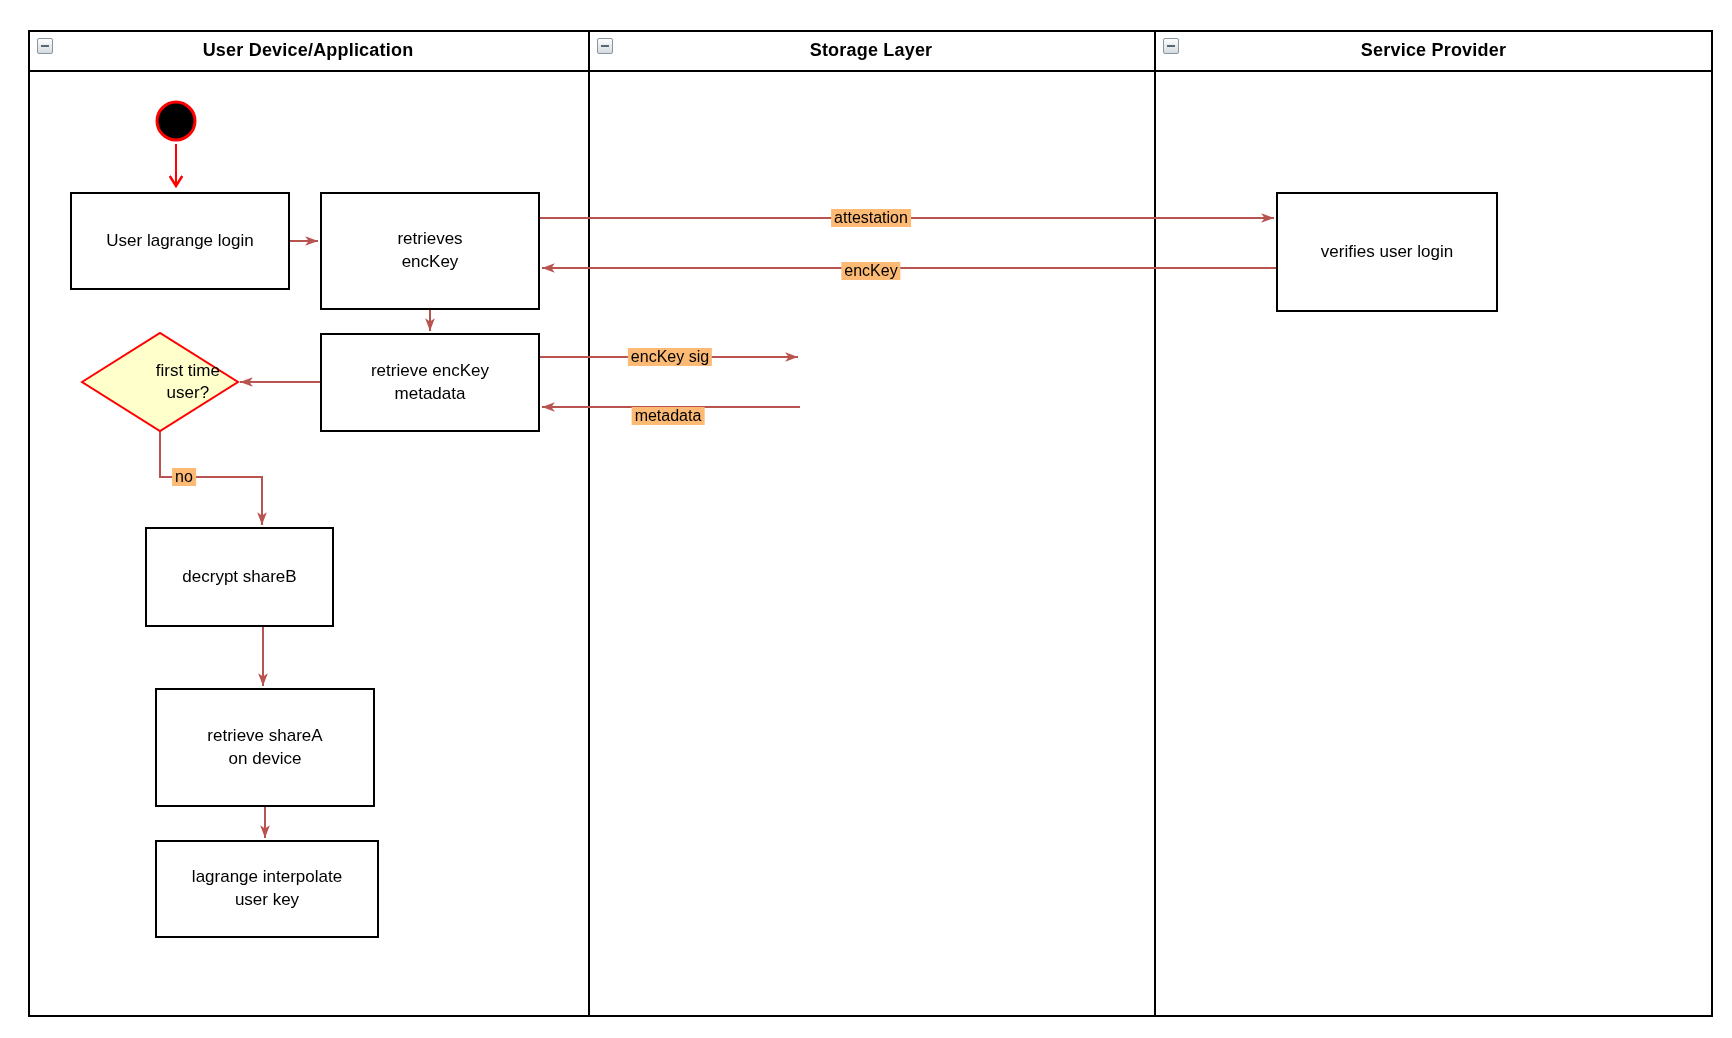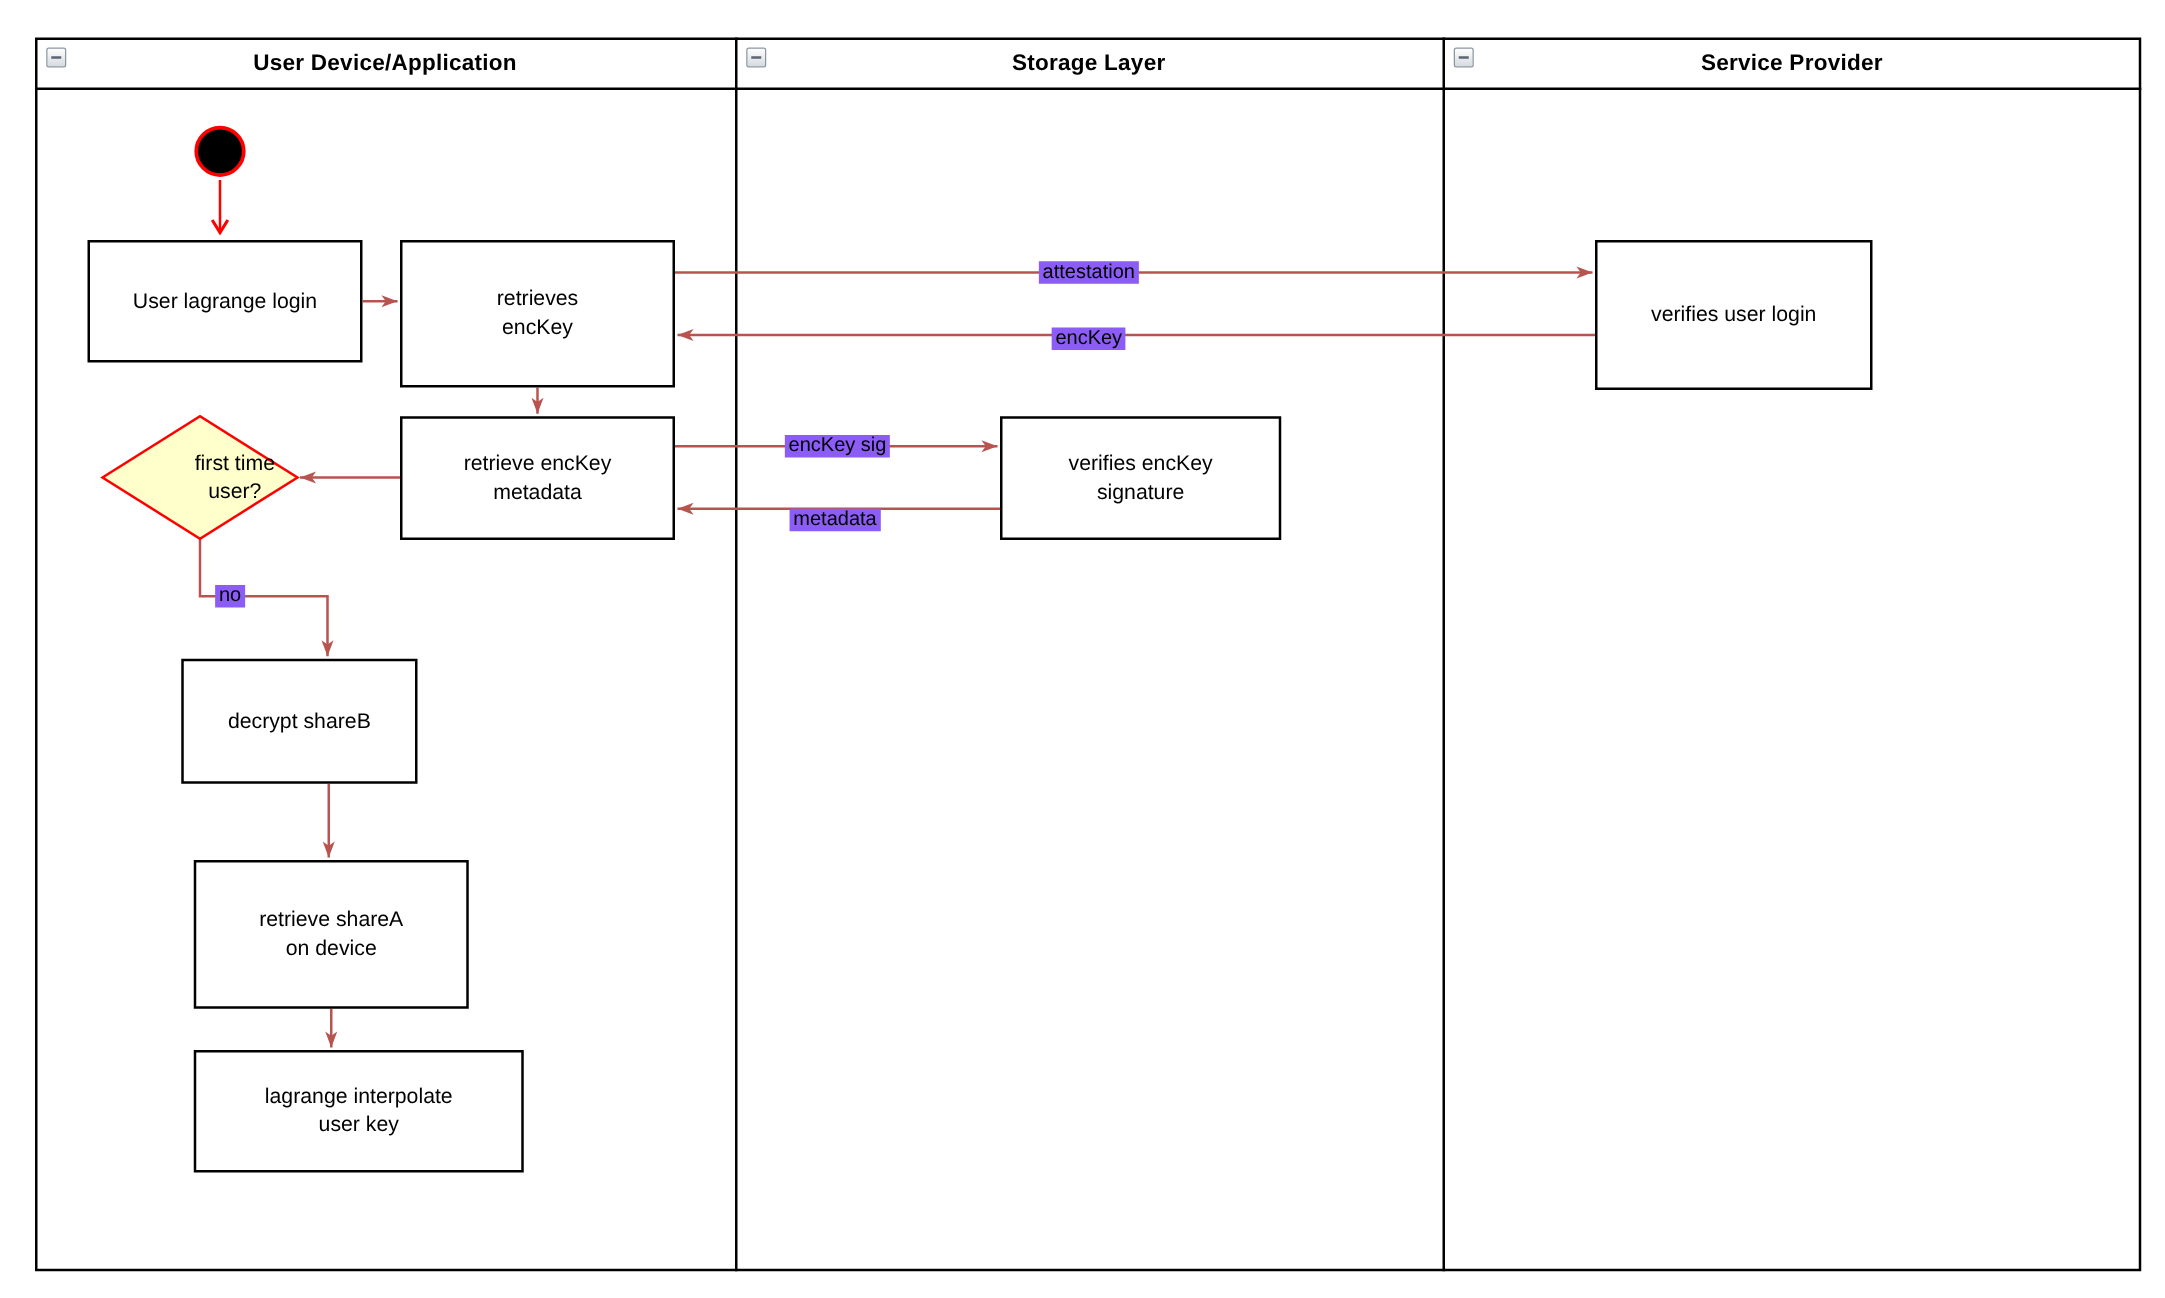--- a/index.html
+++ b/index.html
@@ -62,21 +62,21 @@
     text-align: center;
   }
   .decision-label {
     font-size: 17px; line-height: 1.3; white-space: pre-line;
   }
 
   
   .edge-label {
     position: absolute;
     transform: translate(-50%, -50%);
-    background: #8b5cf6;
+    background: #fdba74;
     padding: 0 3px;
     font-size: 16px;
     white-space: nowrap;
   }
 
   svg.wires { position: absolute; inset: 0; pointer-events: none; }
 </style>
 </head>
 <body>
 
@@ -151,29 +151,25 @@
 
   <div class="node" style="left:145px;top:527px;width:189px;height:100px">
     <span class="node-label">decrypt shareB</span>
   </div>
 
   <div class="node" style="left:155px;top:688px;width:220px;height:119px">
     <span class="node-label">retrieve shareA
 on device</span>
   </div>
 
-  <div class="node" style="left:155px;top:840px;width:264px;height:98px">
+  <div class="node" style="left:155px;top:840px;width:224px;height:98px">
     <span class="node-label">lagrange interpolate
 user key</span>
   </div>
 
-  <div class="node" style="left:800px;top:333px;width:225px;height:99px">
-    <span class="node-label">verifies encKey
-signature</span>
-  </div>
 
   <div class="node" style="left:1276px;top:192px;width:222px;height:120px">
     <span class="node-label">verifies user login</span>
   </div>
 
   <div class="decision-label-box" style="left:100px;top:345px;width:120px;height:74px">
     <span class="decision-label">first time
 user?</span>
   </div>
 

